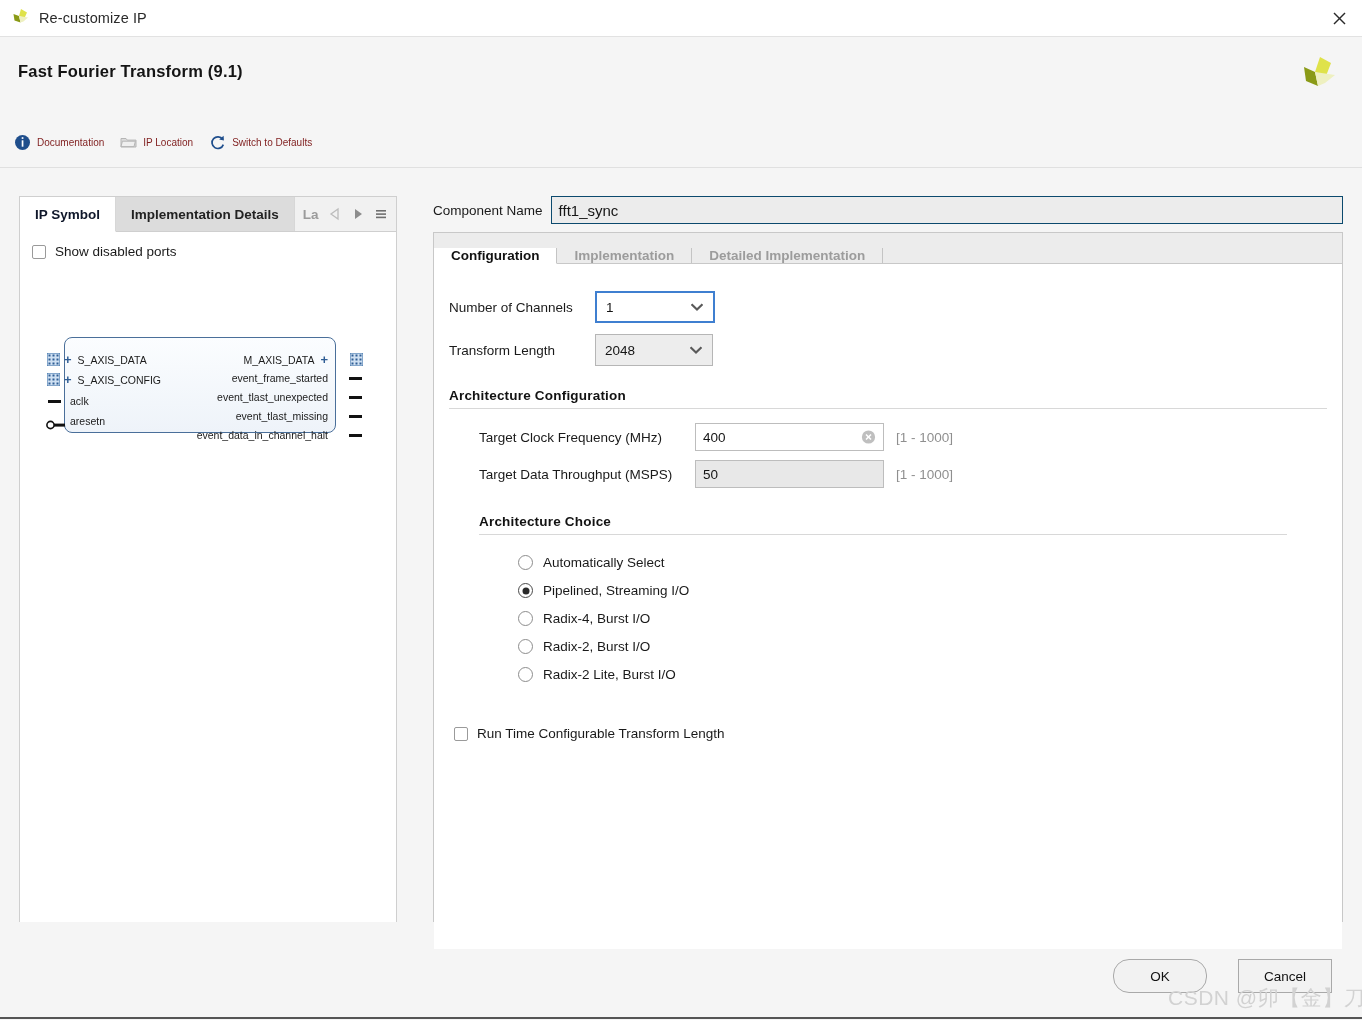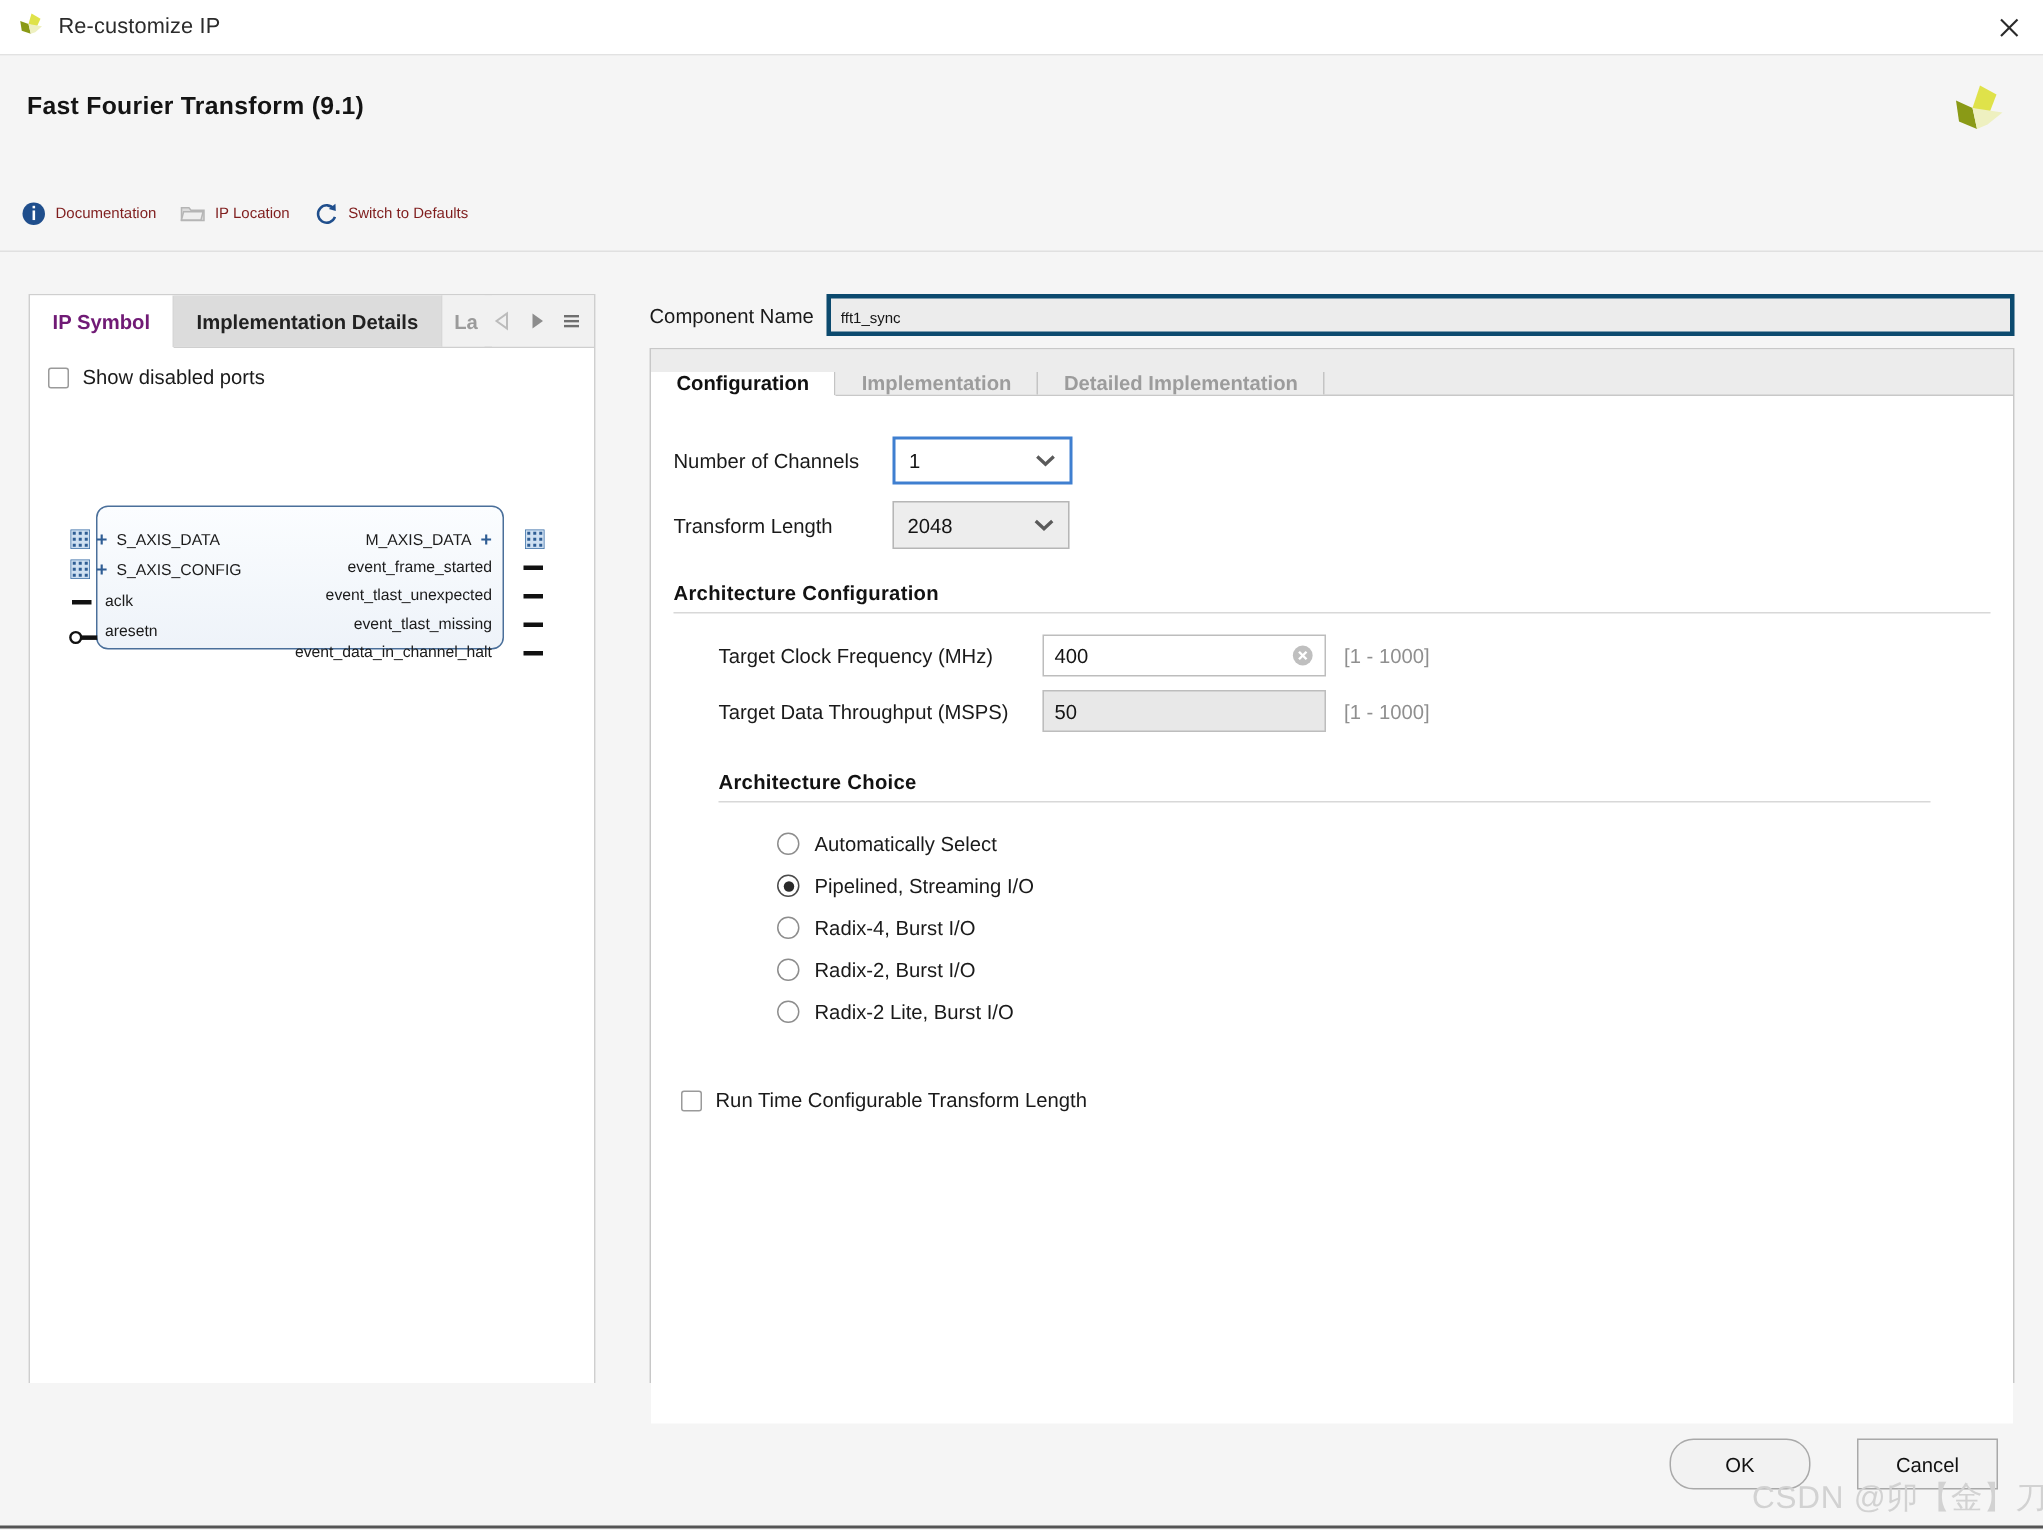--- a/index.html
+++ b/index.html
@@ -53,21 +53,21 @@
   .lp-tabbar{
     position:relative;height:35px;width:100%;
     background:#f1f1f1;border-bottom:1px solid #cfcfcf;box-sizing:border-box;
     display:flex;align-items:stretch;
   }
   .lp-tab{
     display:flex;align-items:center;padding:0 15px;
     font-size:13.5px;font-weight:bold;box-sizing:border-box;cursor:default;
     border-right:1px solid #d7d7d7;
   }
-  .lp-tab.active{background:#ffffff;color:#701a75;border-bottom:1px solid #ffffff;margin-bottom:-1px;}
+  .lp-tab.active{background:#ffffff;color:#0f172a;border-bottom:1px solid #ffffff;margin-bottom:-1px;}
   .lp-tab.inactive{background:#dcdcdc;color:#222;}
   .lp-tab.clipped{background:#f1f1f1;color:#9b9b9b;padding:0 4px 0 8px;border-right:none;}
   .lp-navs{margin-left:auto;display:flex;align-items:center;padding-right:8px;gap:9px;background:#f1f1f1;}
   .lp-navs .nav{width:14px;height:14px;display:block;cursor:default;}
   .lp-body{position:relative;height:690px;background:#ffffff;}
   .chk-row{display:flex;align-items:center;padding:12px 0 0 12px;}
   .chkbox{
     width:14px;height:14px;border:1px solid #9a9a9a;border-radius:2px;background:#fff;
     box-sizing:border-box;flex:none;margin-right:9px;cursor:default;
   }
@@ -89,22 +89,22 @@
 
   
   .rightpanel{
     position:absolute;left:433px;top:196px;width:910px;height:726px;
     box-sizing:border-box;
   }
   .cname-row{display:flex;align-items:center;height:28px;margin-bottom:8px;}
   .cname-label{font-size:13.5px;color:#1a1a1a;margin-right:8px;}
   .cname-input{
     flex:1;height:28px;line-height:28px;box-sizing:border-box;
-    background:#ececec;border:3px solid #0c4a6e;padding:0 7px;
-    font-size:10px;color:#151515;font-family:"Liberation Sans",sans-serif;
+    background:#ececec;border:1px solid #0c4a6e;padding:0 7px;
+    font-size:15px;color:#151515;font-family:"Liberation Sans",sans-serif;
   }
   .rp-box{
     position:relative;width:910px;height:690px;box-sizing:border-box;
     border:1px solid #c8c8c8;background:#ffffff;
   }
   .rp-tabbar{
     height:31px;background:#ececec;border-bottom:1px solid #c8c8c8;
     display:flex;align-items:flex-end;box-sizing:border-box;
   }
   .rp-tab{

